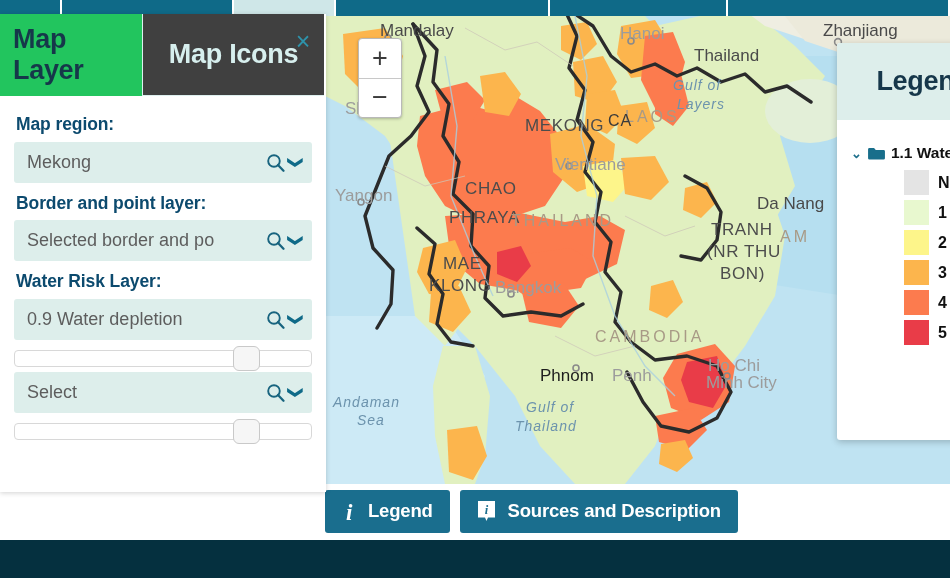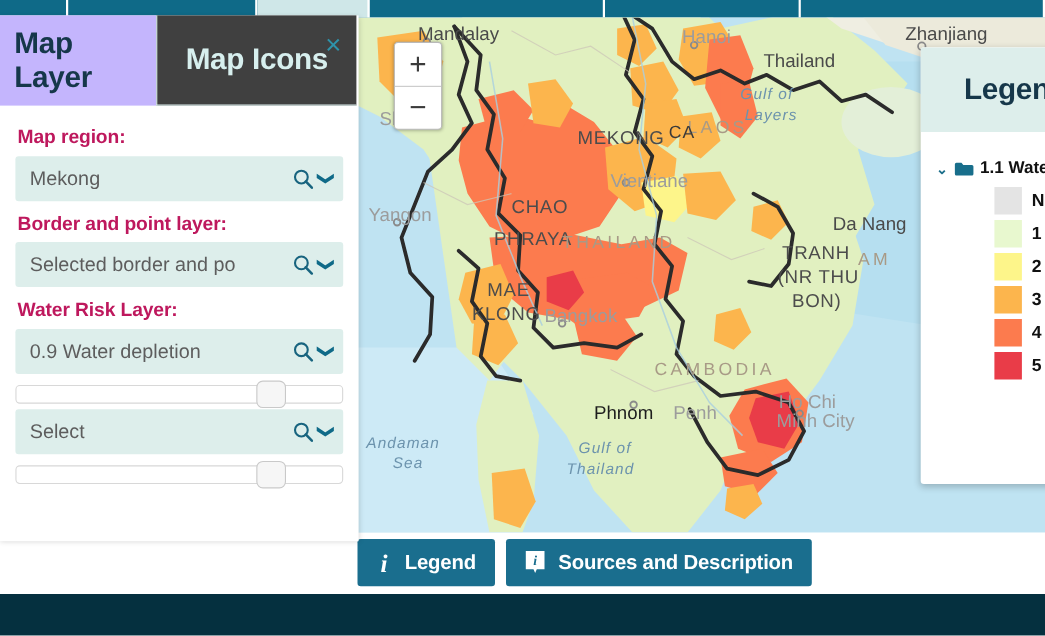--- a/index.html
+++ b/index.html
@@ -40,35 +40,35 @@
     background:#ffffff; z-index:20;
     box-shadow:0 1px 5px rgba(0,0,0,.18);
   }
   .tabrow { position:relative; height:82px; }
   .tab {
     position:absolute; top:0; height:82px;
     display:flex; align-items:center; justify-content:center;
     font-weight:bold; font-size:27px; letter-spacing:-0.3px;
     font-family:"Liberation Sans", sans-serif;
   }
-  .tab-active { left:0; width:142px; color:#16374a; background:#c4b5fd; justify-content:flex-start; padding-left:13px; }
+  .tab-active { left:0; width:142px; color:#16374a; background:#22c55e; justify-content:flex-start; padding-left:13px; }
   .tab-inactive {
     left:142px; width:182px; color:#d7efee; background:#404040;
     border:1px solid #def0ef; border-top:none; border-right:none;
   }
   .closebtn {
     position:absolute; right:10px; top:14px; width:26px; height:26px;
     display:flex; align-items:center; justify-content:center;
     color:#2e93ab; font-size:25px; line-height:1; cursor:pointer; z-index:30;
     font-family:"Liberation Sans", sans-serif;
   }
 
   .panelbody { padding:18px 14px 0 14px; }
   .fieldlabel {
-    font-size:17.5px; font-weight:bold; color:#be185d;
+    font-size:17.5px; font-weight:bold; color:#0c4a6e;
     margin:0 0 7px 2px; letter-spacing:-0.1px; line-height:1.18;
   }
   .fieldlabel.tight { margin-top:10px; }
   .selectbox {
     position:relative; height:41px; background:#ddeeeb; border-radius:3px;
     display:flex; align-items:center; padding:0 0 0 13px;
     font-size:18px; color:#5d5d5d; overflow:hidden; cursor:pointer;
   }
   .selectbox .sbtext { white-space:nowrap; overflow:hidden; }
   .selectbox .icons { position:absolute; right:9px; top:0; height:41px; display:flex; align-items:center; gap:5px; }

